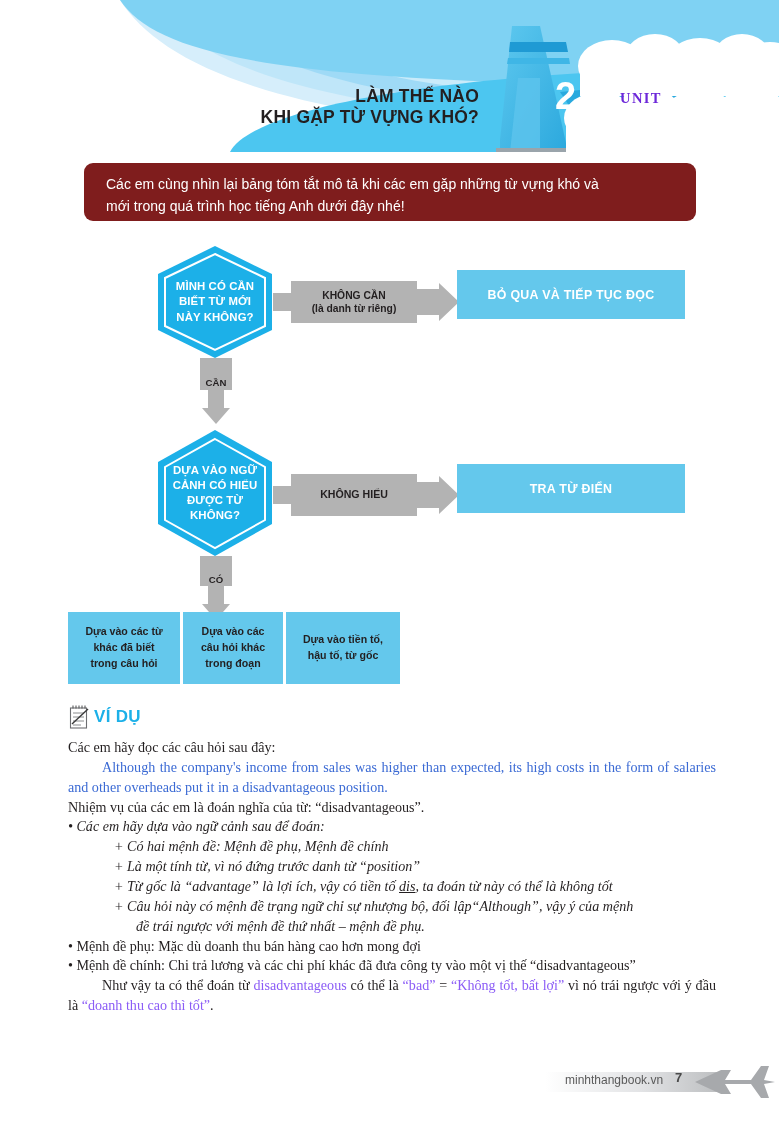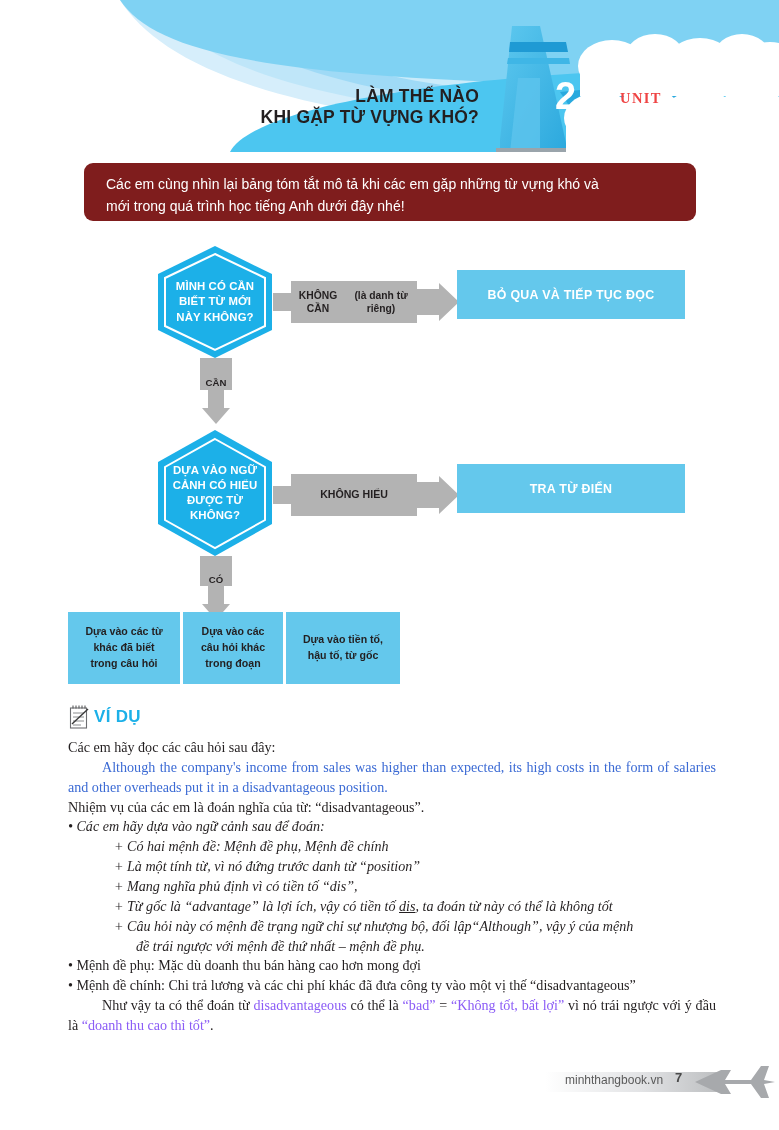--- a/index.html
+++ b/index.html
@@ -53,21 +53,21 @@
     line-height: 1;
   }
   .unit-pill {
     position: absolute;
     left: 603px;
     top: 84px;
     width: 72px;
     height: 25px;
     border: 2px solid #ffffff;
     border-radius: 13px;
-    color: #ef4444;
+    color: #6d28d9;
     font-size: 14.5px;
     font-weight: bold;
     letter-spacing: 1.4px;
     display: flex;
     align-items: center;
     justify-content: center;
     z-index: 7;
     font-family: "Liberation Serif", serif;
   }
 
@@ -105,21 +105,21 @@
     line-height: 1.32;
     text-align: center;
     letter-spacing: 0.1px;
     pointer-events: none;
   }
 
   .gray-label {
     position: absolute;
     background: #b3b3b3;
     display: flex;
-    flex-direction: row;
+    flex-direction: column;
     align-items: center;
     justify-content: center;
     color: #231f20;
     font-weight: bold;
     text-align: center;
     line-height: 1.3;
   }
 
   .result-box {
     position: absolute;
@@ -374,21 +374,20 @@
   <span class="vidu-text">VÍ DỤ</span>
 </div>
 
 <div class="body-text">
   <p>Các em hãy đọc các câu hỏi sau đây:</p>
   <p class="eng-quote">Although the company's income from sales was higher than expected, its high costs in the form of salaries and other overheads put it in a disadvantageous position.</p>
   <p>Nhiệm vụ của các em là đoán nghĩa của từ: “disadvantageous”.</p>
   <p class="ital">• Các em hãy dựa vào ngữ cảnh sau để đoán:</p>
   <p class="ital ind1">+ Có hai mệnh đề: Mệnh đề phụ, Mệnh đề chính</p>
   <p class="ital ind1">+ Là một tính từ, vì nó đứng trước danh từ “position”</p>
-  <p class="ital ind1">+ Mang nghĩa phủ định vì có tiền tố “dis”,</p>
   <p class="ital ind1"><span>+ Từ gốc là “advantage” là lợi ích, vậy có tiền tố </span><span class="underline">dis</span><span>, ta đoán từ này có thể là không tốt</span></p>
   <p class="ital ind1">+ Câu hỏi này có mệnh đề trạng ngữ chỉ sự nhượng bộ, đối lập“Although”, vậy ý của mệnh</p>
   <p class="ital" style="padding-left:68px;">đề trái ngược với mệnh đề thứ nhất – mệnh đề phụ.</p>
   <p>• Mệnh đề phụ: Mặc dù doanh thu bán hàng cao hơn mong đợi</p>
   <p>• Mệnh đề chính: Chi trả lương và các chi phí khác đã đưa công ty vào một vị thế “disadvantageous”</p>
   <p class="concl"><span>Như vậy ta có thể đoán từ </span><span class="blue-word">disadvantageous</span><span> có thể là </span><span class="blue-word">“bad”</span><span> = </span><span class="blue-word">“Không tốt, bất lợi”</span><span> vì nó trái ngược với ý đầu là </span><span class="blue-word">“doanh thu cao thì tốt”</span><span>.</span></p>
 </div>
 
 <div class="footer">
   <svg width="230" height="40" viewBox="0 0 230 40">

